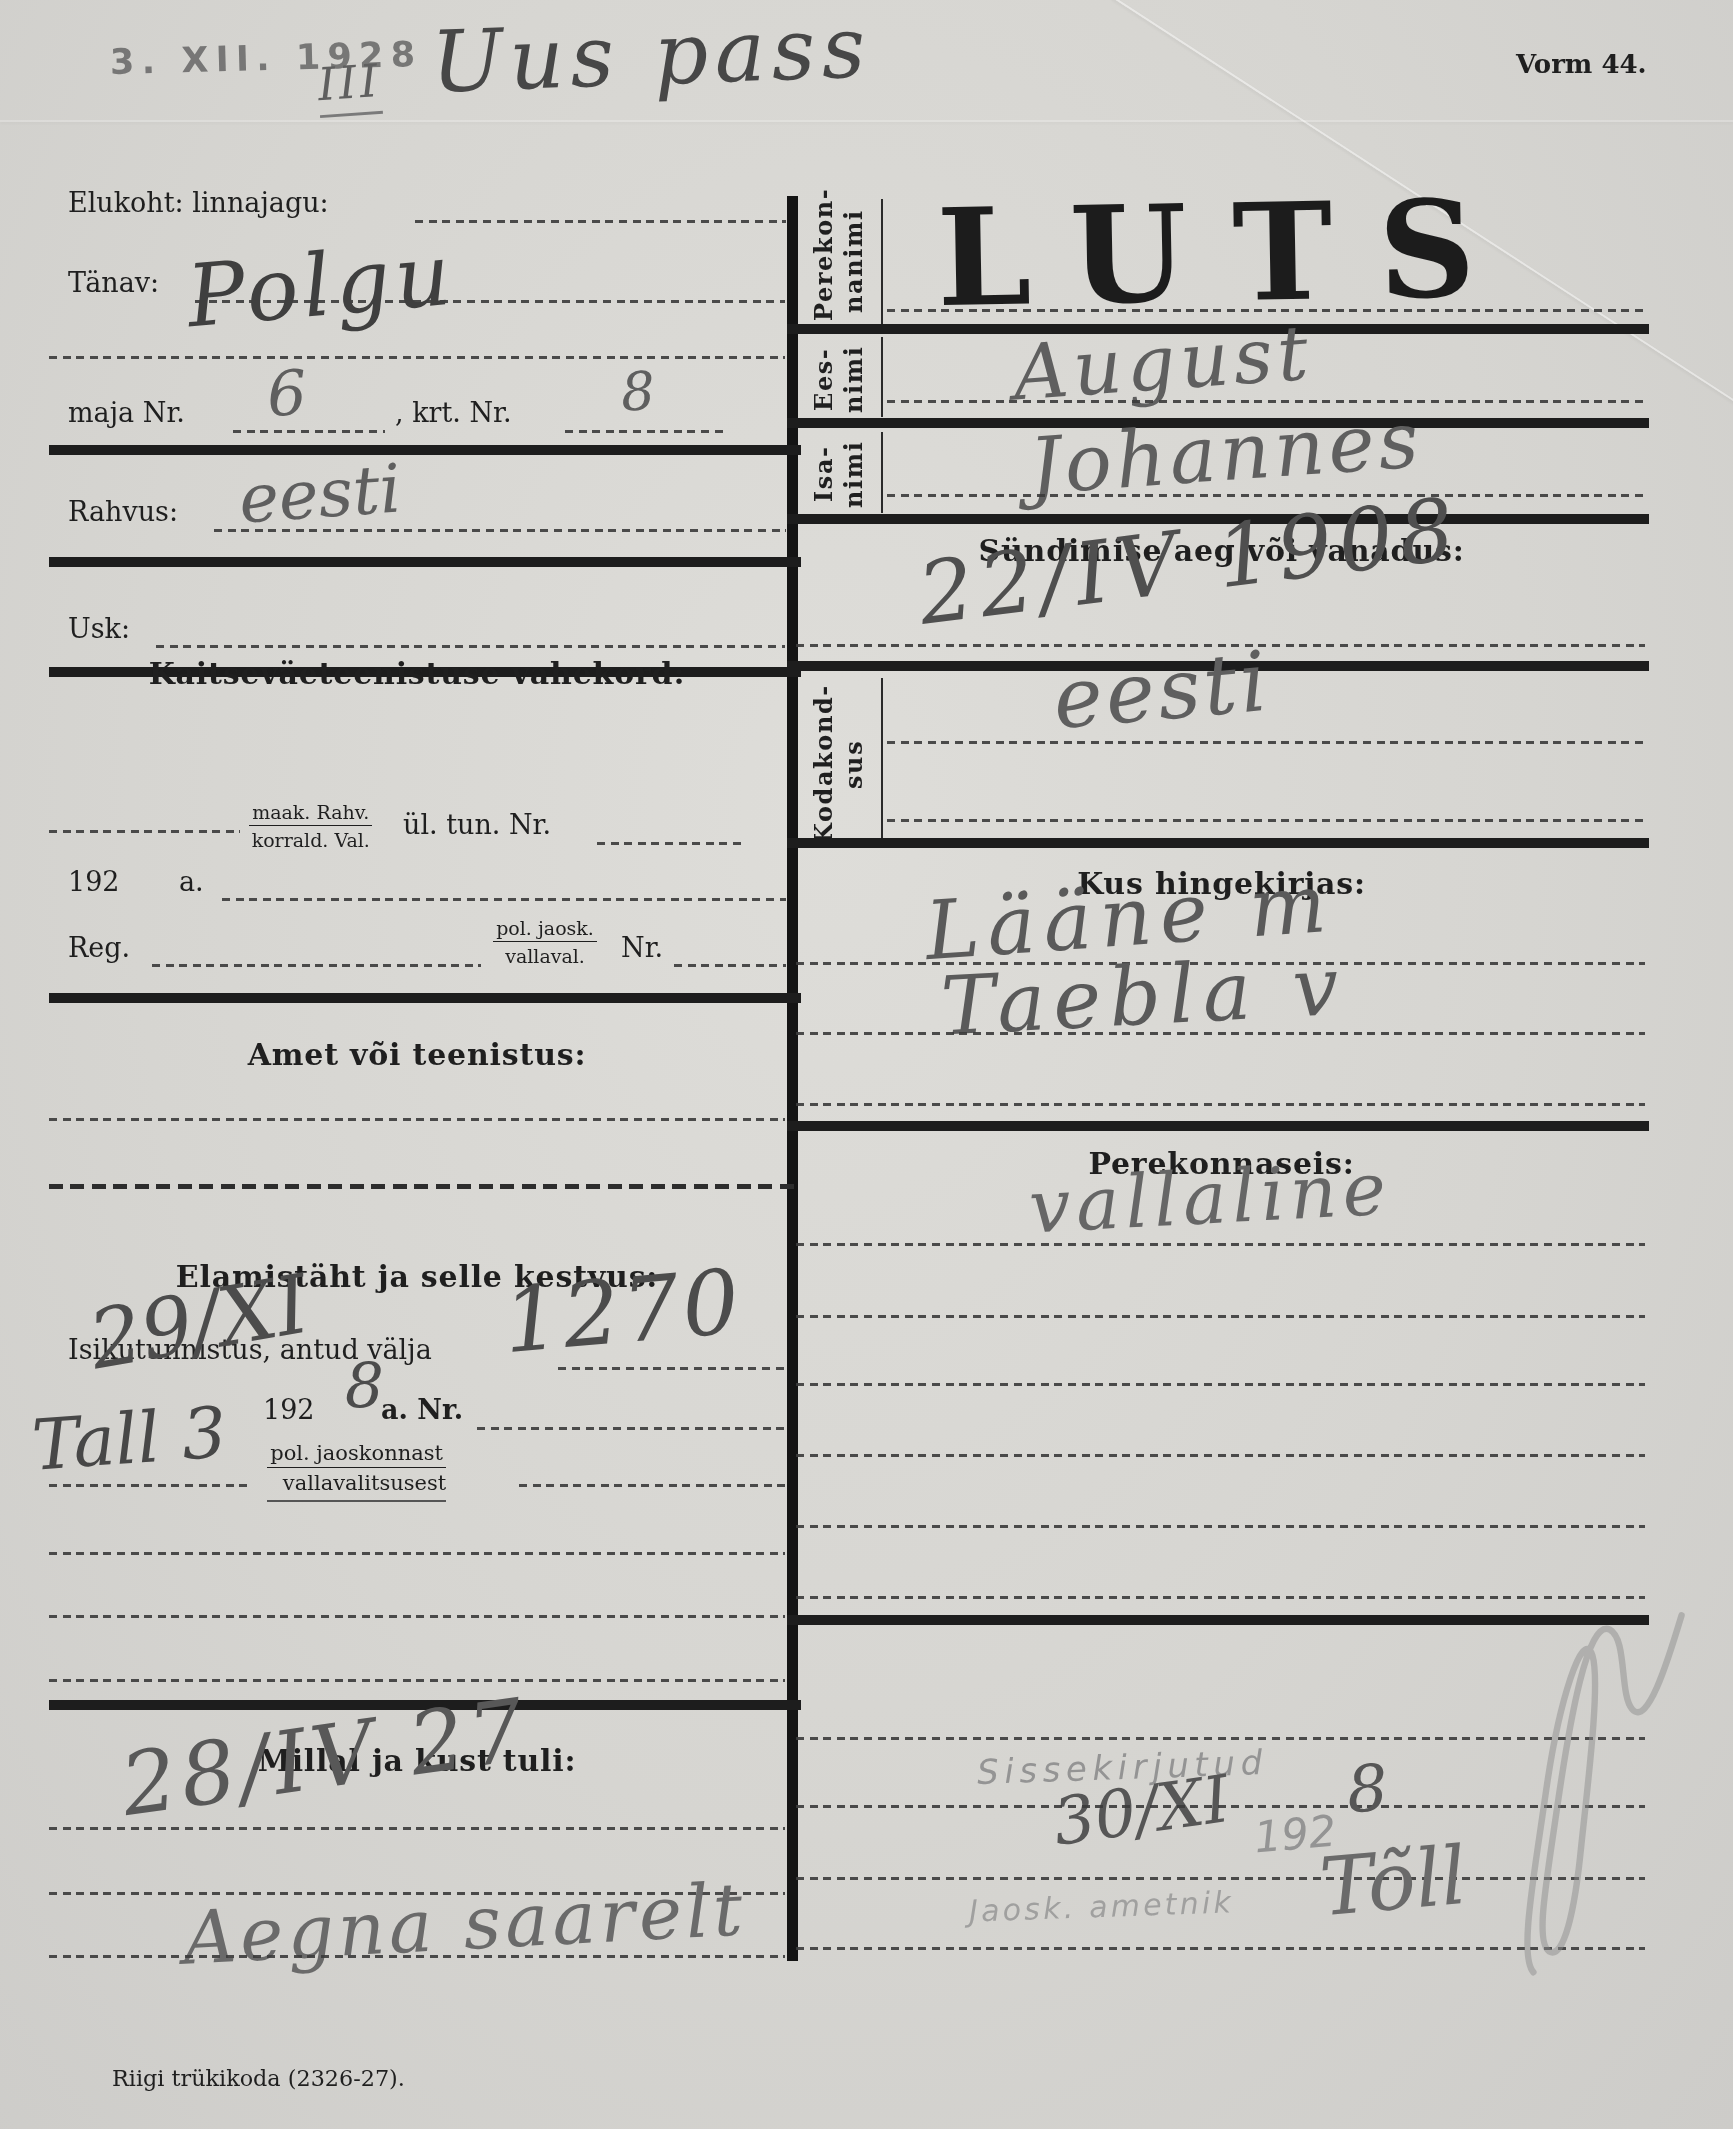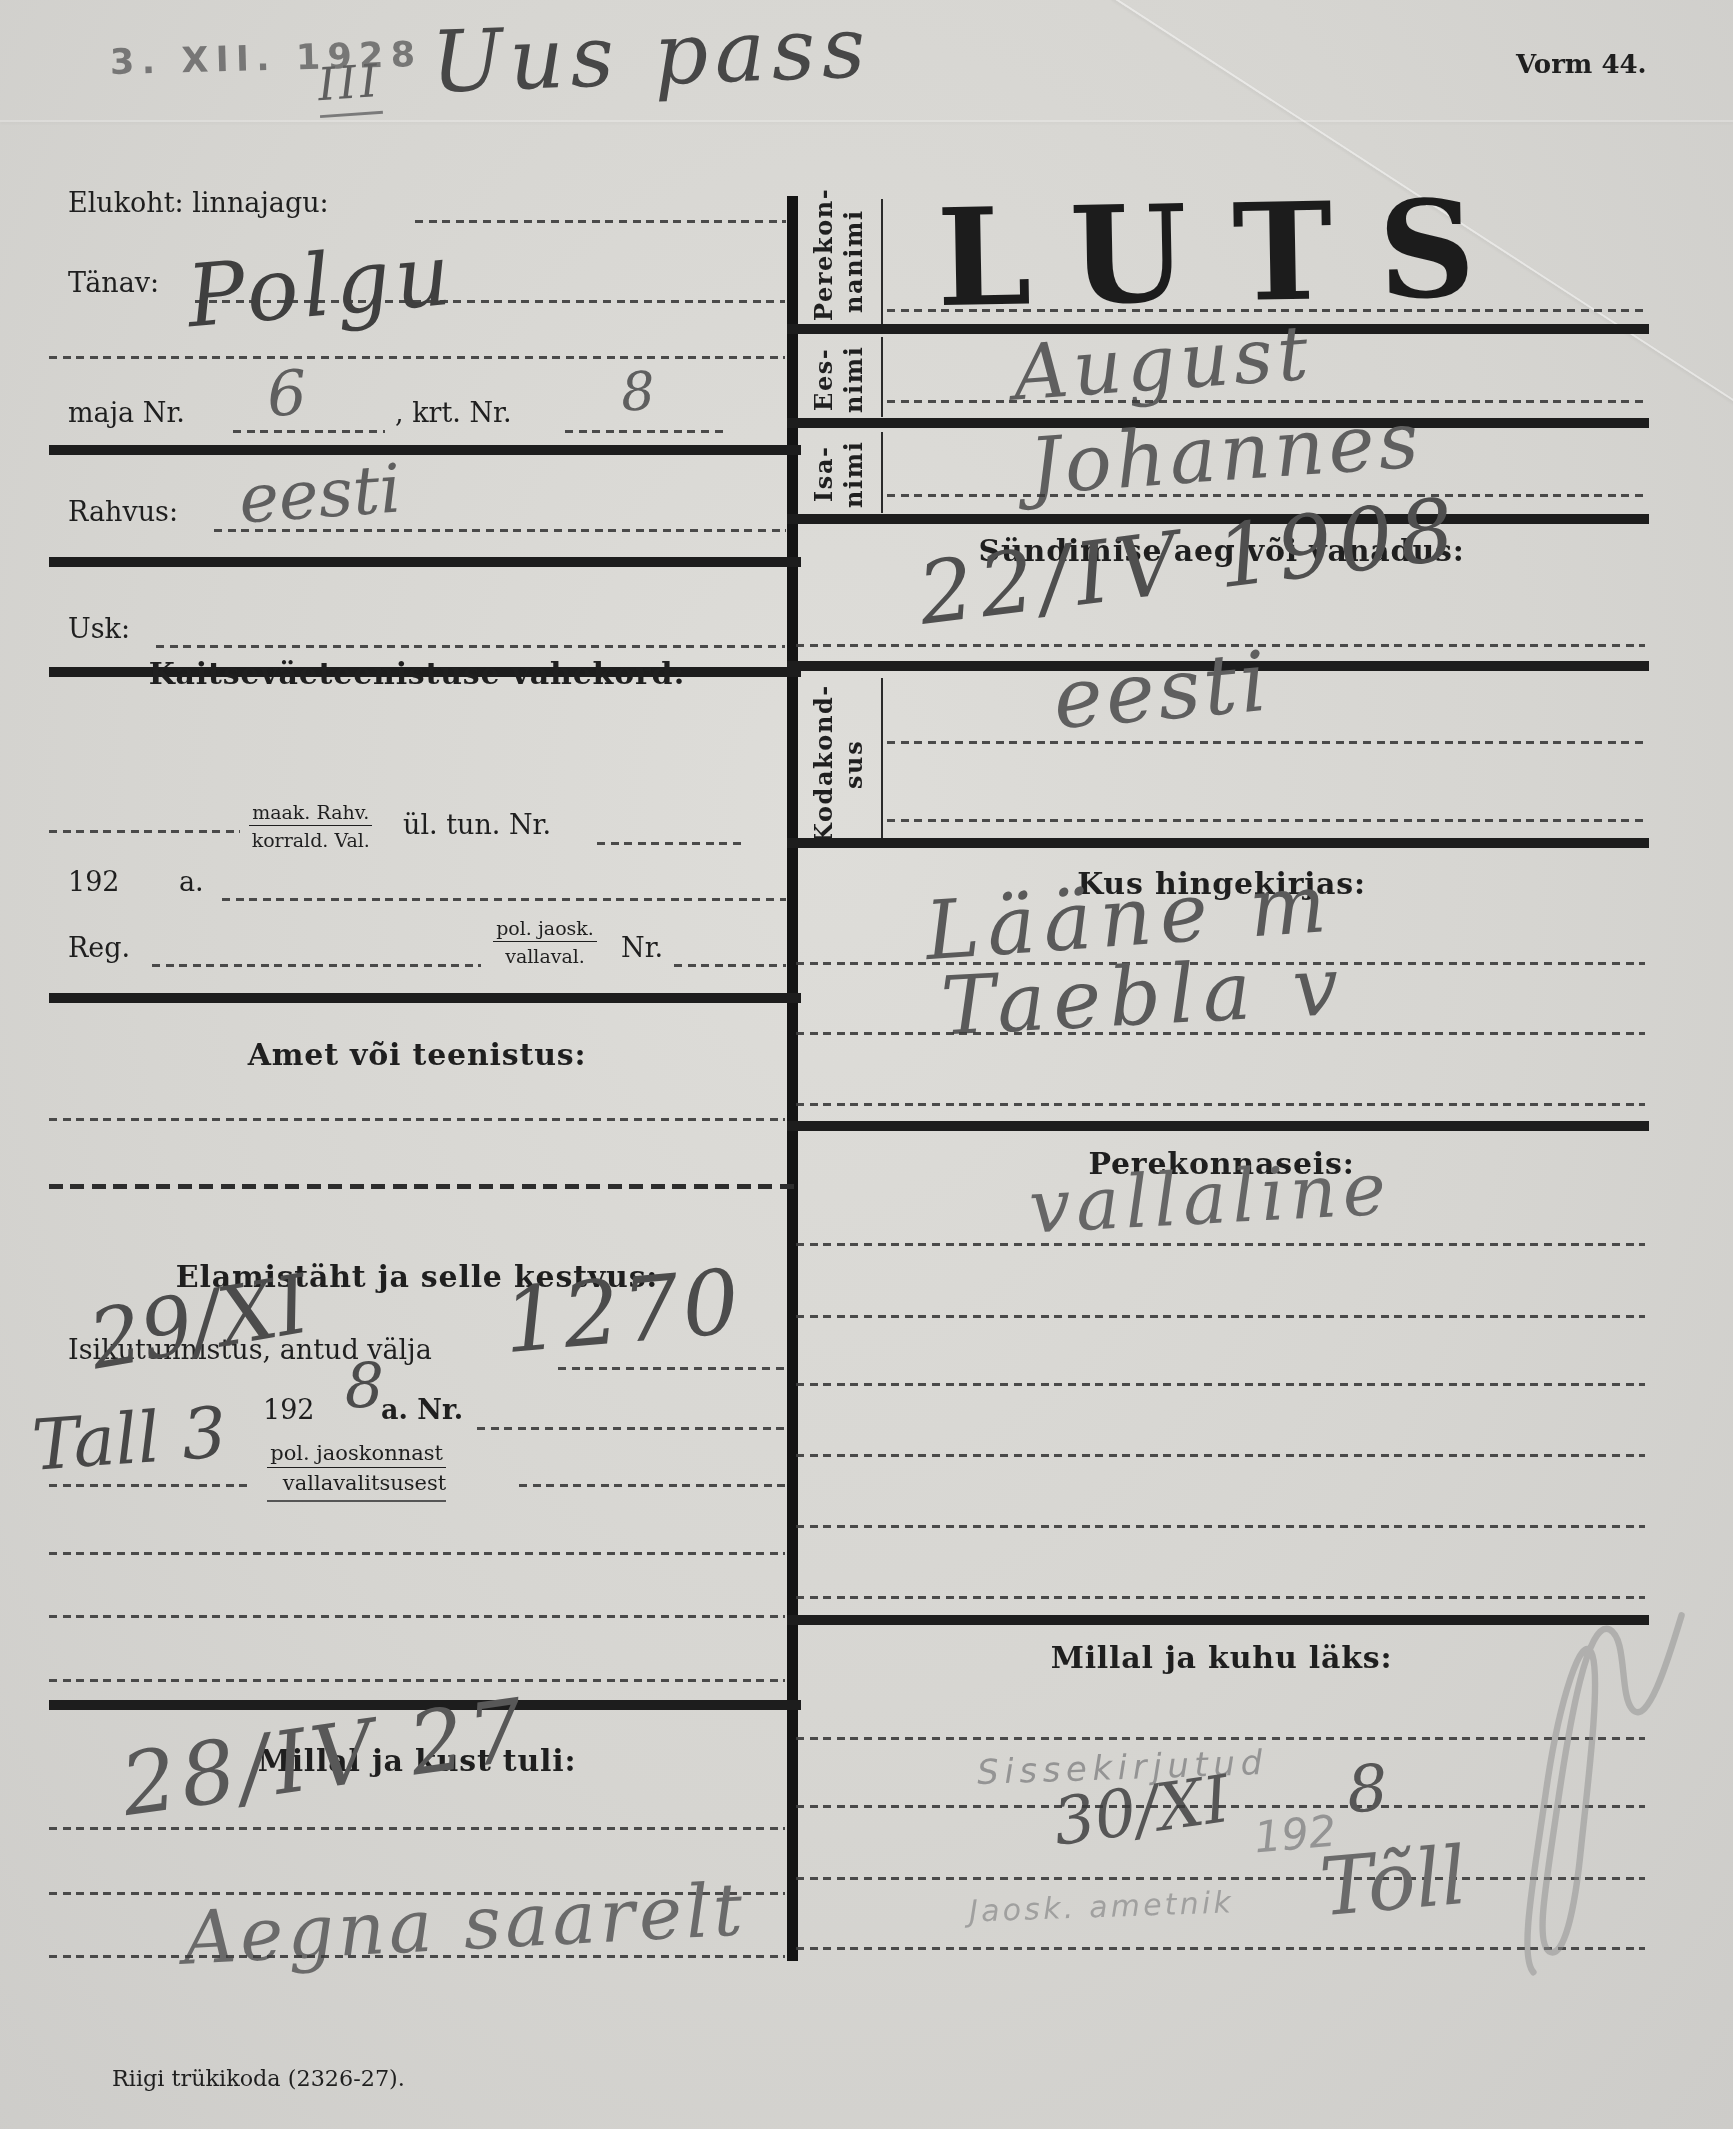--- a/index.html
+++ b/index.html
@@ -183,21 +183,20 @@
   <div class="hdr" style="left:798px; top:1146px; width:847px;">Perekonnaseis:</div>
   <div class="hw" style="left:1029px; top:1155px; font-size:73px; color:#666; transform:rotate(-3deg); letter-spacing:5.6px;">vallaline</div>
   <div class="dot" style="left:796px; top:1243px; width:849px;"></div>
   <div class="dot" style="left:796px; top:1315px; width:849px;"></div>
   <div class="dot" style="left:796px; top:1383px; width:849px;"></div>
   <div class="dot" style="left:796px; top:1454px; width:849px;"></div>
   <div class="dot" style="left:796px; top:1525px; width:849px;"></div>
   <div class="dot" style="left:796px; top:1596px; width:849px;"></div>
   <div class="rule" style="left:787px; top:1615px; width:862px;"></div>
 
-  <div class="hdr" style="left:798px; top:1640px; width:847px;">Millal ja kuhu läks:</div>
   <div class="dot" style="left:796px; top:1737px; width:849px;"></div>
   <div class="stamp" style="left:977px; top:1747px; font-size:34px; letter-spacing:5.6px; transform:rotate(-2deg); font-style:italic;">Sissekirjutud</div>
   <div class="hw" style="left:1053px; top:1773px; font-size:65px; color:#565656; transform:rotate(-8deg);">30/XI</div>
   <div class="dot" style="left:796px; top:1805px; width:849px;"></div>
   <div class="stamp" style="left:1254px; top:1809px; font-size:43px; transform:rotate(-5deg); font-style:italic;">192</div>
   <div class="hw" style="left:1347px; top:1752px; font-size:64px; color:#565656; transform:rotate(-4deg);">8</div>
   <div class="dot" style="left:796px; top:1877px; width:849px;"></div>
   <div class="stamp" style="left:969px; top:1889px; font-size:30px; letter-spacing:3.2px; transform:rotate(-2deg); font-style:italic; opacity:.8;">Jaosk. ametnik</div>
   <div class="hw" style="left:1320px; top:1835px; font-size:80px; color:#6a6a6a; transform:rotate(-5deg);">Tõll</div>
   <div class="dot" style="left:796px; top:1947px; width:849px;"></div>

